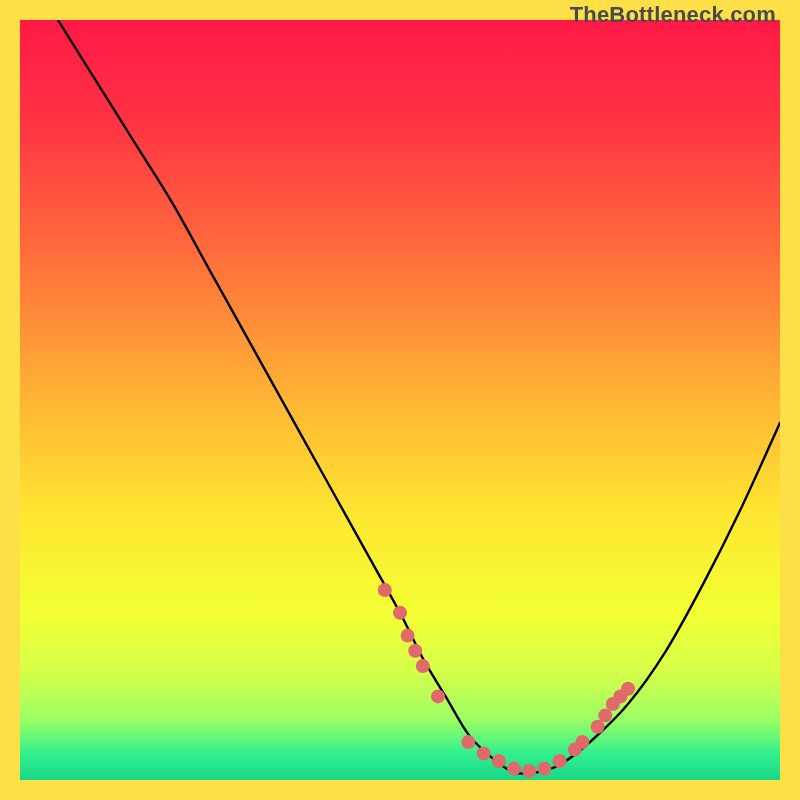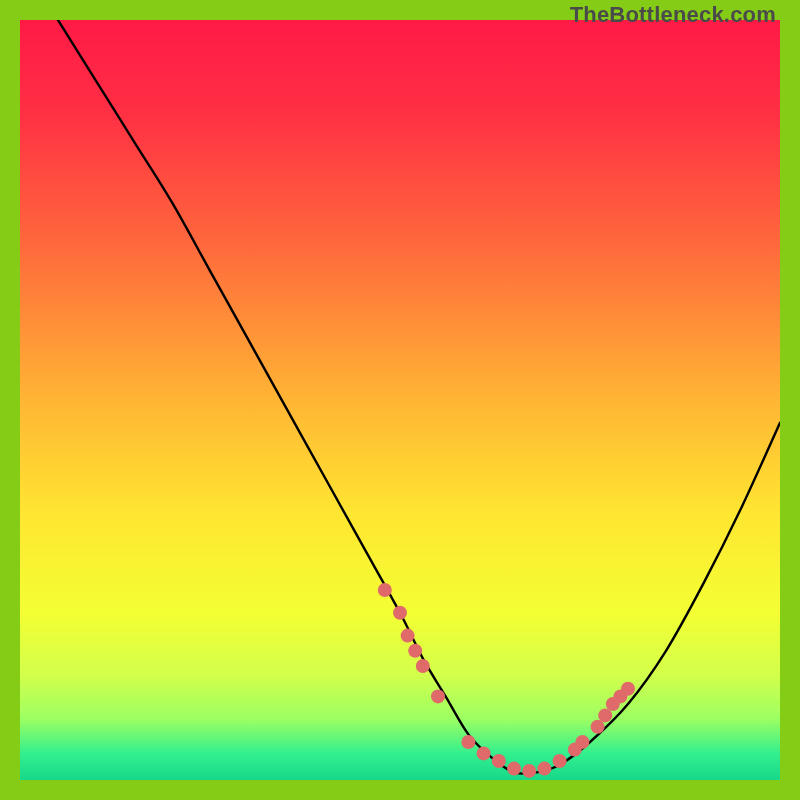--- a/index.html
+++ b/index.html
@@ -1,21 +1,21 @@
 <!DOCTYPE html>
 <html><head>
 <meta charset="utf-8">
 <style>
   * { margin: 0; padding: 0; box-sizing: border-box; }
   html, body { width: 800px; height: 800px; overflow: hidden; background: #000; }
   .frame {
     position: relative;
     width: 800px;
     height: 800px;
-    background: #84cc16;
+    background: #fde047;
   }
   .plot-area {
     position: absolute;
     left: 20px;
     top: 20px;
     width: 760px;
     height: 760px;
     overflow: hidden;
   }
   .gradient-bg {

